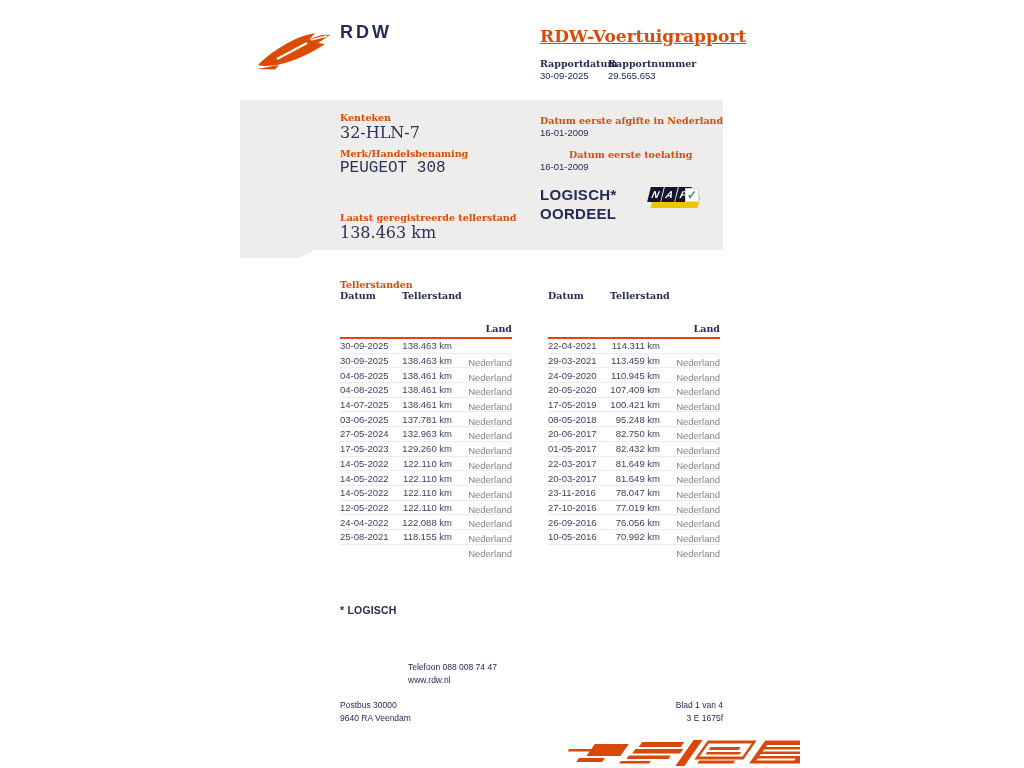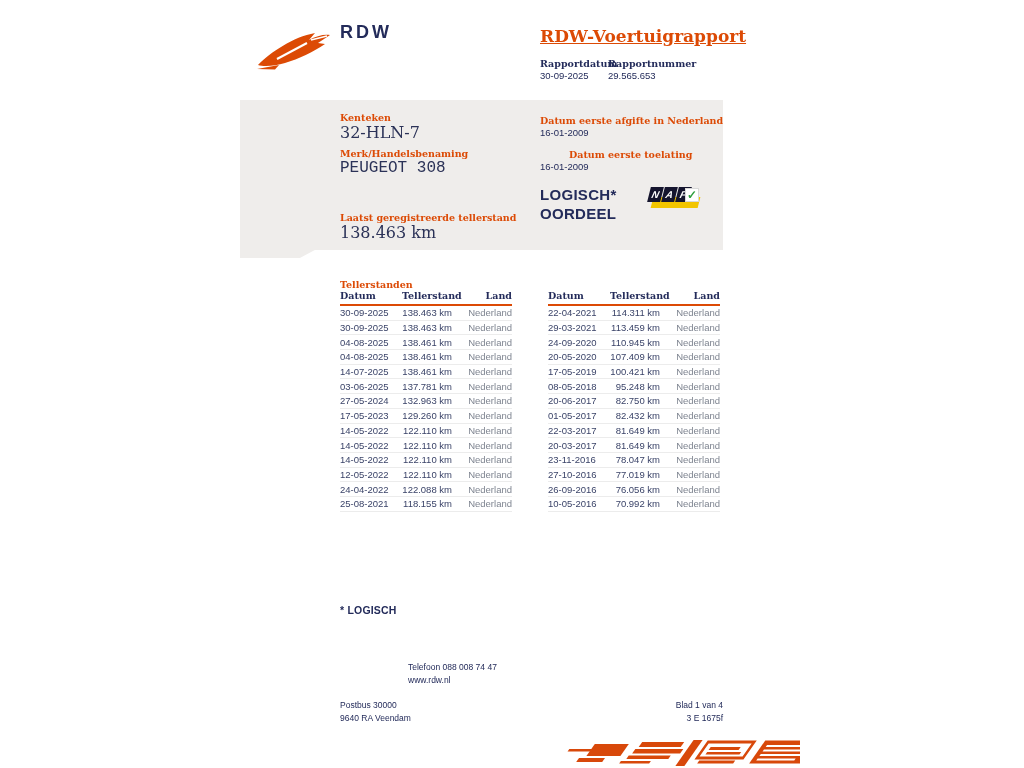--- a/index.html
+++ b/index.html
@@ -36,21 +36,21 @@
     color:#2E9E3E;font-size:12px;font-weight:bold;display:flex;align-items:center;justify-content:center;}
 
   
   .tbl{width:172px;font-size:9.5px;}
   .thead{display:flex;border-bottom:2px solid var(--orange);padding-bottom:3px;}
   .thead .tcell{font-family:"DejaVu Serif",serif;font-weight:bold;color:var(--navy);}
   .trow{display:flex;height:14.7px;align-items:center;border-bottom:1px solid #ececec;color:var(--rowtext);}
   .tcell{display:block;}
   .c-date{width:62px;text-align:left;}
   .c-km{width:50px;text-align:right;}
-  .c-land{flex:1;text-align:right;}
+  .c-land{flex:1;text-align:right;margin-top:33px;}
   .trow .c-land{color:var(--muted);}
 
   .footnote-head{font-size:10.5px;font-weight:bold;color:var(--navy);letter-spacing:.2px;}
   .footnote-text{font-size:9.5px;line-height:14px;color:var(--orange);width:395px;}
 
   .footer-txt{font-size:8.5px;color:var(--navy);line-height:13px;}
   .footer-right{text-align:right;}
 </style>
 </head>
 <body>

